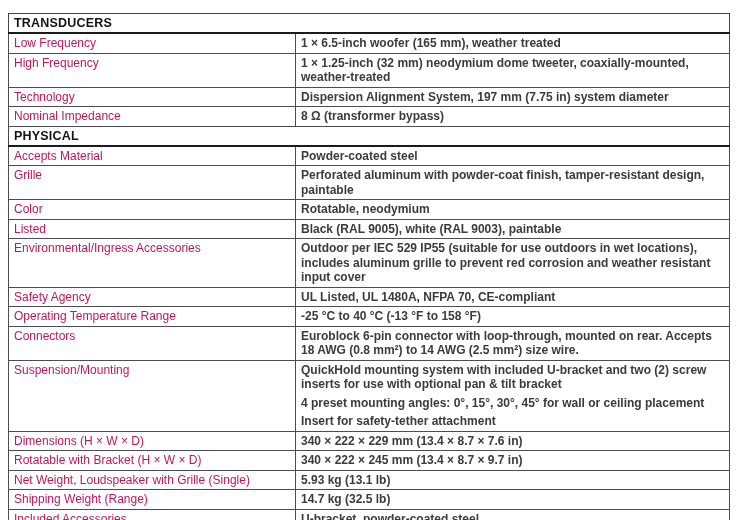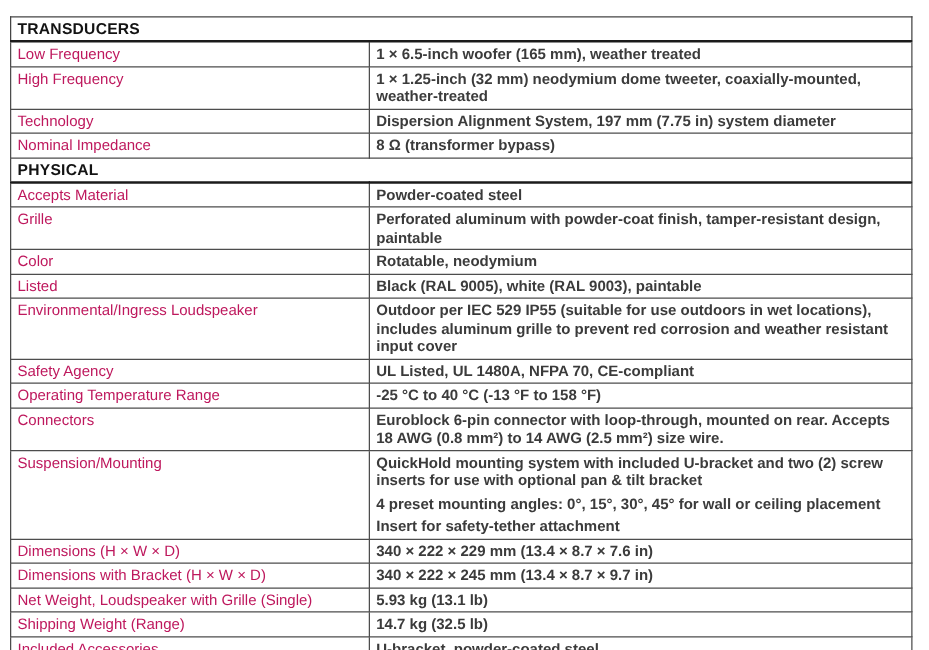--- a/index.html
+++ b/index.html
@@ -120,21 +120,21 @@
   </tr>
 
   <tr>
     <td class="label-cell">Listed</td>
     <td class="value-cell">
             <div class="value-para">Black (RAL 9005), white (RAL 9003), paintable</div>
           </td>
   </tr>
 
   <tr>
-    <td class="label-cell">Environmental/Ingress Loudspeaker</td>
+    <td class="label-cell">Environmental/Ingress Accessories</td>
     <td class="value-cell">
             <div class="value-para">Outdoor per IEC 529 IP55 (suitable for use outdoors in wet locations), includes aluminum grille to prevent red corrosion and weather resistant input cover</div>
           </td>
   </tr>
 
   <tr>
     <td class="label-cell">Safety Agency</td>
     <td class="value-cell">
             <div class="value-para">UL Listed, UL 1480A, NFPA 70, CE-compliant</div>
           </td>
@@ -164,21 +164,21 @@
   </tr>
 
   <tr>
     <td class="label-cell">Dimensions (H × W × D)</td>
     <td class="value-cell">
             <div class="value-para">340 × 222 × 229 mm (13.4 × 8.7 × 7.6 in)</div>
           </td>
   </tr>
 
   <tr>
-    <td class="label-cell">Dimensions with Bracket (H × W × D)</td>
+    <td class="label-cell">Rotatable with Bracket (H × W × D)</td>
     <td class="value-cell">
             <div class="value-para">340 × 222 × 245 mm (13.4 × 8.7 × 9.7 in)</div>
           </td>
   </tr>
 
   <tr>
     <td class="label-cell">Net Weight, Loudspeaker with Grille (Single)</td>
     <td class="value-cell">
             <div class="value-para">5.93 kg (13.1 lb)</div>
           </td>

